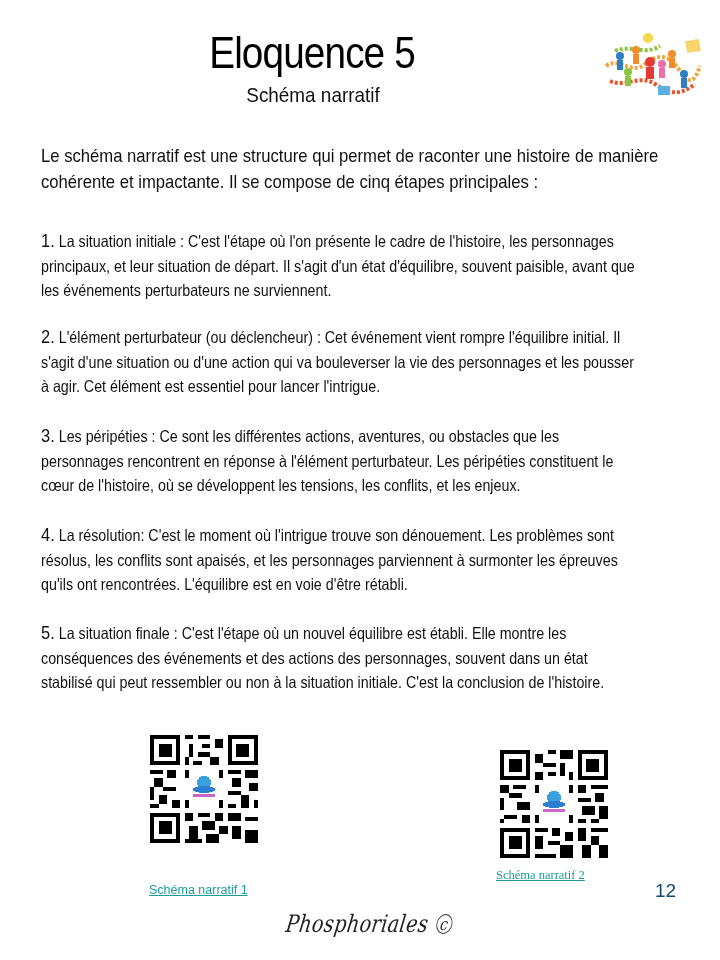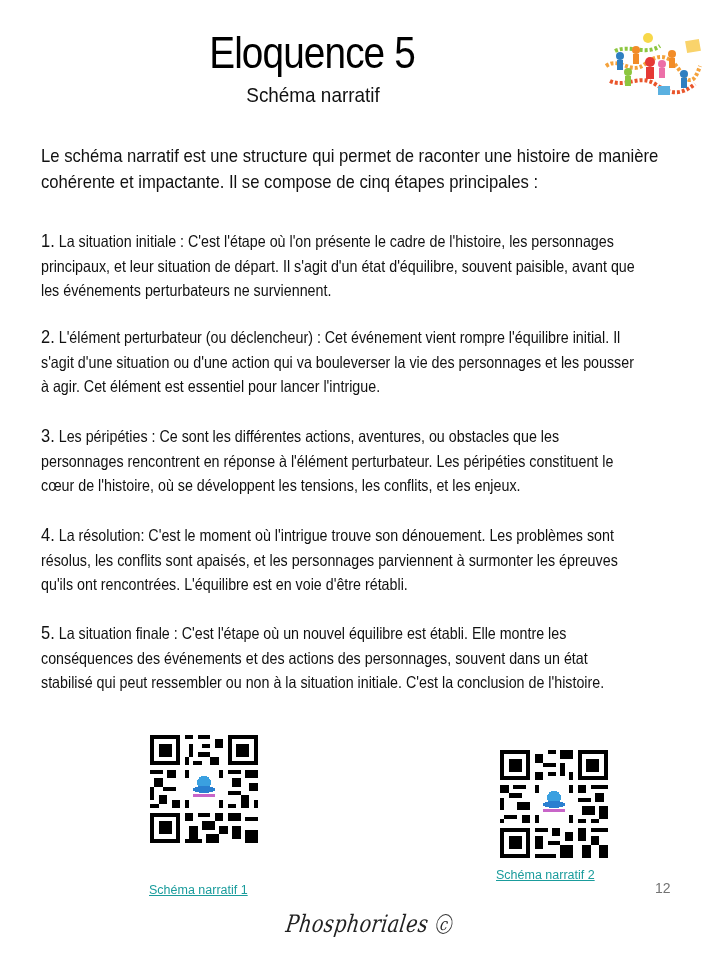--- a/index.html
+++ b/index.html
@@ -36,21 +36,21 @@
 
   .qr { position: absolute; width: 108px; height: 108px; }
   .qr svg { width: 100%; height: 100%; display: block; }
 
   .qr-link {
     position: absolute; font-size: 12.5px; color: #1a9c9c;
     text-decoration: underline; cursor: pointer; white-space: nowrap;
   }
 
   .page-number {
-    position: absolute; left: 655px; top: 880px; font-size: 14px; color: #737373;
+    position: absolute; left: 655px; top: 880px; font-size: 19px; color: #0c4a6e;
   }
 
   .footer-brand {
     position: absolute; left: 288px; top: 910px; font-family: "DejaVu Serif", serif;
     font-style: italic; font-size: 24px; color: #222; letter-spacing: 0.5px;
     transform: skewX(-8deg) scaleX(0.8); transform-origin: left top;
     white-space: nowrap;
   }
   .footer-brand .copy {
     display: inline-block; font-size: 17px; margin-left: 10px;
@@ -237,19 +237,19 @@
         <rect x="16" y="8" width="1" height="2"></rect>
         <rect x="8" y="15" width="1" height="2"></rect>
         <rect x="16" y="15" width="1" height="2"></rect>
     </g>
     <rect x="9" y="9" width="7" height="6" fill="#fff"></rect>
     <circle cx="12.5" cy="11" r="1.6" fill="#3aa0e0"></circle>
     <ellipse cx="12.5" cy="12.6" rx="2.6" ry="0.8" fill="#2a7fd0"></ellipse>
     <rect x="10" y="13.6" width="5" height="0.7" fill="#c865c8"></rect>
   </svg>
 </div>
-<div class="qr-link" style="left:496px; top:868px;">Schéma narratif 2</div>
+<div class="qr-link" style="left:496px; top:868px;font-family:Liberation Serif, serif;">Schéma narratif 2</div>
 
 <div class="page-number">12</div>
 
 <div class="footer-brand">
   <span>Phosphoriales</span><span class="copy">c</span>
 </div>
 
 </body></html>

